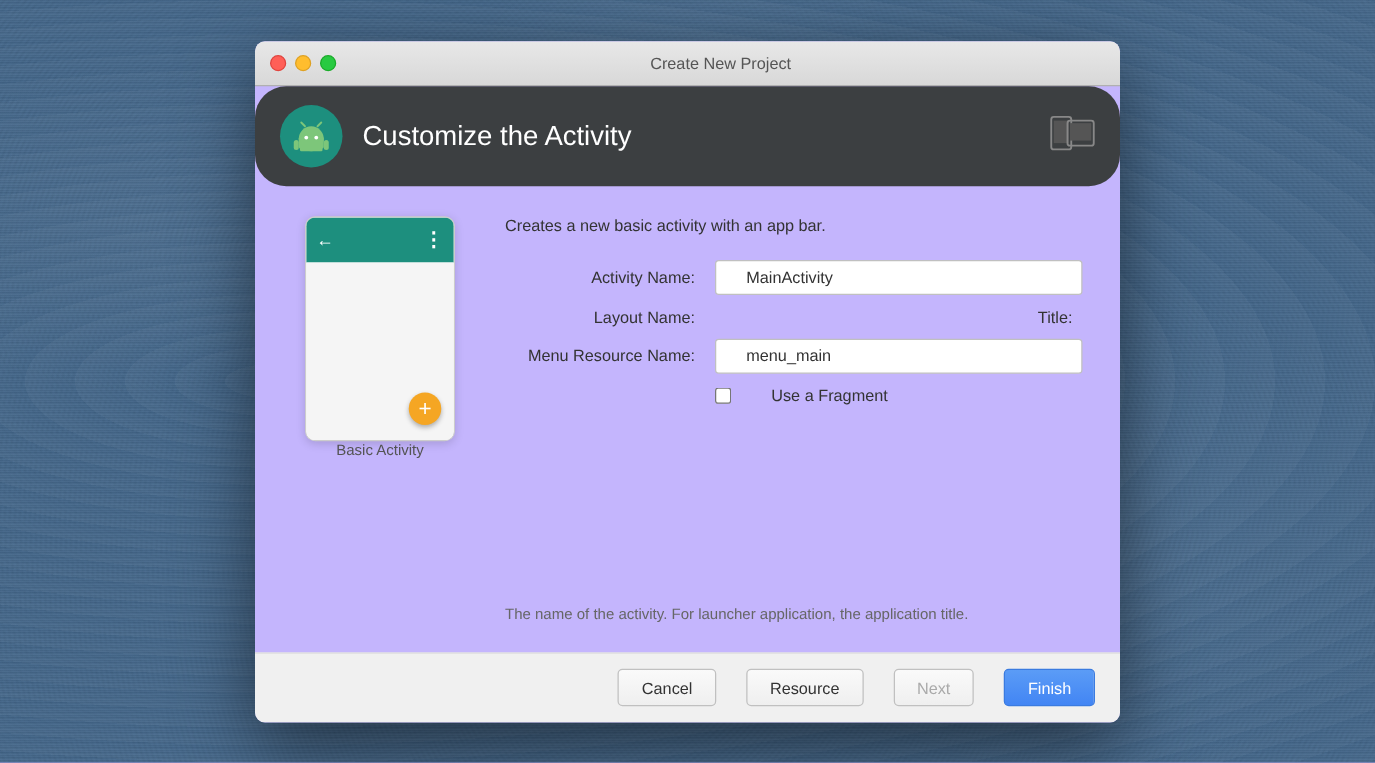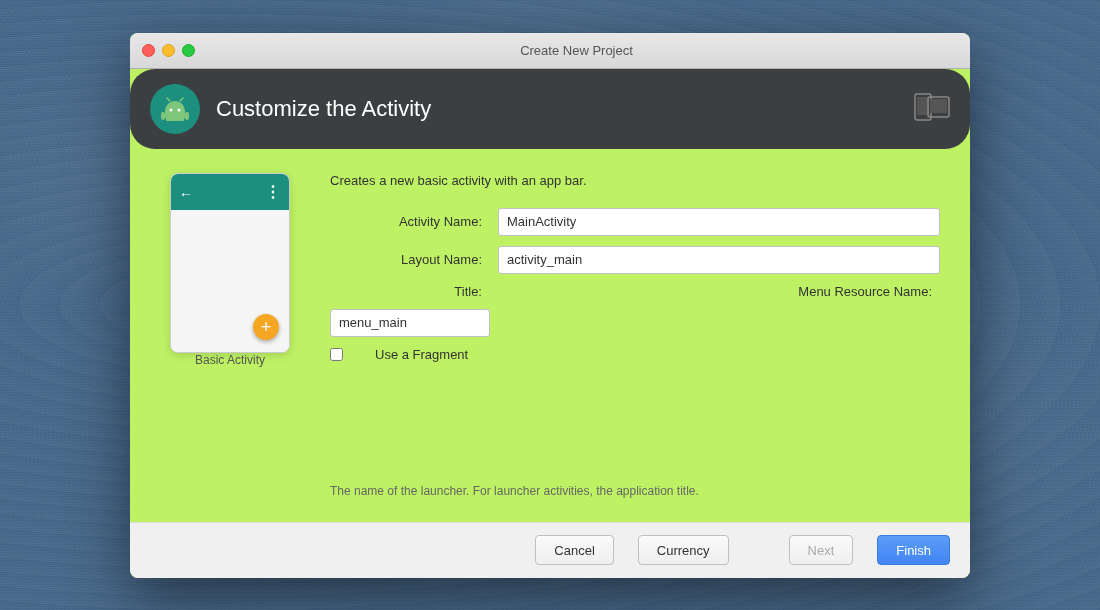--- a/index.html
+++ b/index.html
@@ -35,23 +35,23 @@
       opacity: 0.15;
       background-image:
         repeating-radial-gradient(circle at 200px 200px, transparent 60px, rgba(150,200,255,0.2) 62px, transparent 64px),
         repeating-radial-gradient(circle at 800px 400px, transparent 80px, rgba(150,200,255,0.2) 82px, transparent 84px),
         repeating-radial-gradient(circle at 500px 500px, transparent 100px, rgba(150,200,255,0.15) 102px, transparent 104px);
     }
 
     
     .window {
       position: relative;
-      width: 840px;
+      width: 692px;
       height: 545px;
-      background: #bef264;
+      background: #c4b5fd;
       border-radius: 8px;
       box-shadow: 0 20px 60px rgba(0,0,0,0.5);
       display: flex;
       flex-direction: column;
       overflow: hidden;
       justify-content: center;
     }
 
     
     .title-bar {
@@ -234,21 +234,21 @@
       color: #333;
       text-align: right;
       padding-right: 8px;
     }
 
     .form-input {
       height: 28px;
       border: 1px solid #c0c0c0;
       border-radius: 3px;
       background: white;
-      padding: 0 8px;
+      padding: 0 24px;
       font-size: 13px;
       color: #333;
       outline: none;
       width: 100%;
     }
 
     .form-input.focused {
       border: 2px solid #4a90d9;
       outline: none;
     }
@@ -306,21 +306,20 @@
 
     .btn-primary {
       background: linear-gradient(to bottom, #5b9cf6, #4285f4);
       color: white;
       border-color: #3a7be0;
     }
 
     .btn-disabled {
       color: #aaa;
       cursor: default;
-      margin-left: 36px;
     }
   </style>
 </head>
 <body>
 
 <div class="bg"></div>
 
 <div class="window">
 
   <div class="title-bar">
@@ -380,38 +379,37 @@
 
     <div class="right-panel">
       <p class="description">Creates a new basic activity with an app bar.</p>
 
       <div class="form-table">
 
         <label class="form-label">Activity Name:</label>
         <input type="text" class="form-input" value="MainActivity" style="">
 
         <label class="form-label">Layout Name:</label>
-        <input type="text" class="form-input" value="activity_main" style="">
 
         <label class="form-label">Title:</label>
 
         <label class="form-label">Menu Resource Name:</label>
         <input type="text" class="form-input" value="menu_main" style="">
 
         <div></div>
         <div class="checkbox-row">
           <input type="checkbox" class="checkbox-input" style="">
           <span class="checkbox-label">Use a Fragment</span>
         </div>
       </div>
 
-      <p class="hint-text">The name of the launcher. For launcher activities, the application title.</p>
+      <p class="hint-text">The name of the activity. For launcher application, the application title.</p>
     </div>
   </div>
 
   <div class="footer">
     <button class="btn">Cancel</button>
-    <button class="btn">Currency</button>
+    <button class="btn">Resource</button>
     <button class="btn btn-disabled">Next</button>
     <button class="btn btn-primary">Finish</button>
   </div>
 
 </div>
 
 </body></html>

